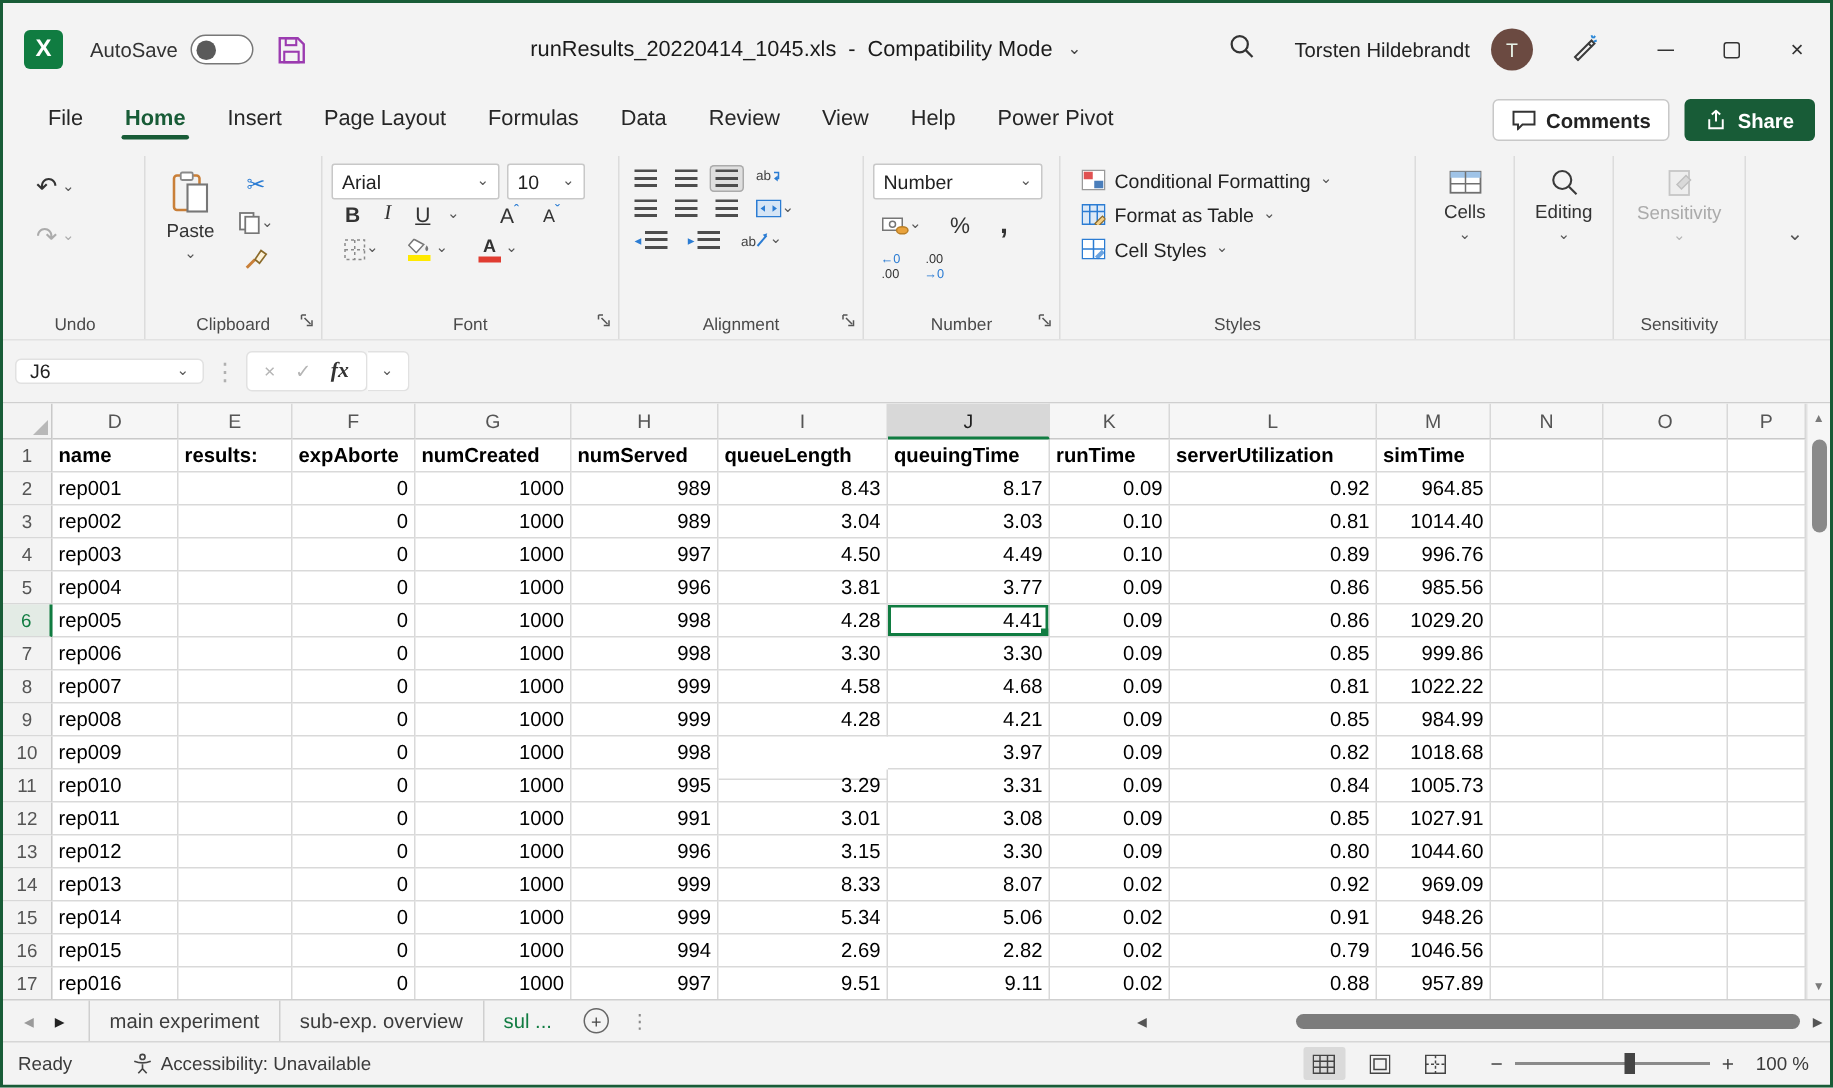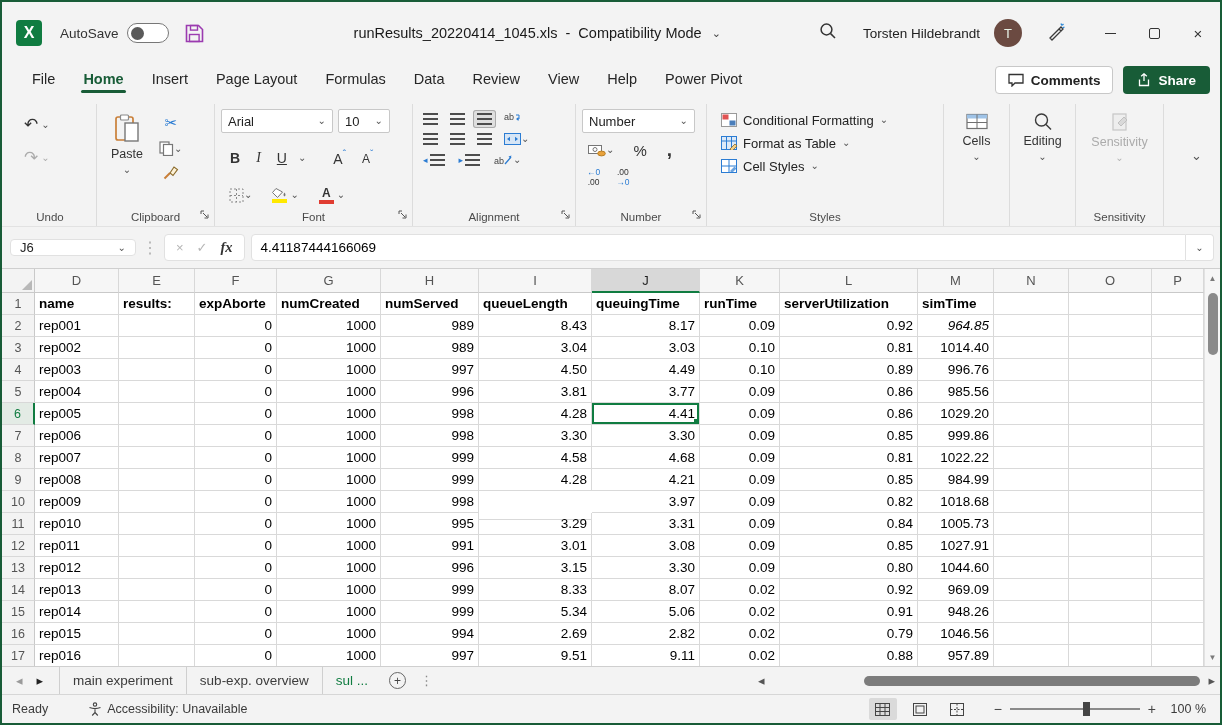--- a/index.html
+++ b/index.html
@@ -275,21 +275,21 @@
       </div>
       <div class="rg-label">Clipboard</div>
       <span class="launcher">
         <svg width="9" height="9" viewBox="0 0 9 9">
             <path d="M1 1 h3 M1 1 v3 M3 3 l4 4 M8 4.5 v3.5 h-3.5" stroke="#555" fill="none"></path>
           </svg>
       </span>
     </div>
 
     <div class="rgroup" style="width:198px;">
-      <div class="col" style="gap:14px; padding-top:3px;">
+      <div class="col" style="gap:0; padding-top:3px;">
         <div class="row" style="gap:5px;">
           <div class="sel-box" style="width:112px;">
             <span>Arial</span>
               <span class="dd">⌄</span>
           </div>
           <div class="sel-box" style="width:52px;">
             <span>10</span>
               <span class="dd">⌄</span>
           </div>
         </div>
@@ -516,21 +516,20 @@
     <div class="namebox">
       <span>J6</span>
       <span class="dd">⌄</span>
     </div>
     <span style="color:#b0b0b0;">⋮</span>
     <div class="fxgroup">
       <span class="gx">×</span>
       <span class="gx">✓</span>
       <span class="fx">fx</span>
     </div>
-    <div class="fvalue">4.41187444166069</div>
     <div class="fexpand" style="margin-left:-6px;">
       <span class="dd">⌄</span>
     </div>
   </div>
 
   <div class="grid">
     <div class="gridscroll">
       <div class="cheaders" id="col-headers">
           <div class="corner" style="width: 33px;"></div>
           <div class="chead" style="width: 84px;">D</div>
@@ -568,21 +567,21 @@
             <div class="rnum" style="width: 33px;">2</div>
             <div class="cell" style="width: 84px;">rep001</div>
             <div class="cell" style="width: 76px;"></div>
             <div class="cell num" style="width: 82px;">0</div>
             <div class="cell num" style="width: 104px;">1000</div>
             <div class="cell num" style="width: 98px;">989</div>
             <div class="cell num" style="width: 113px;">8.43</div>
             <div class="cell num" style="width: 108px;">8.17</div>
             <div class="cell num" style="width: 80px;">0.09</div>
             <div class="cell num" style="width: 138px;">0.92</div>
-            <div class="cell num" style="width: 76px; font-style: italic;">964.85</div>
+            <div class="cell num" style="width: 76px;">964.85</div>
             <div class="cell" style="width: 75px;"></div>
             <div class="cell" style="width: 83px;"></div>
             <div class="cell" style="width: 52px;"></div>
           </div>
           <div class="grow">
             <div class="rnum" style="width: 33px;">3</div>
             <div class="cell" style="width: 84px;">rep002</div>
             <div class="cell" style="width: 76px;"></div>
             <div class="cell num" style="width: 82px;">0</div>
             <div class="cell num" style="width: 104px;">1000</div>

